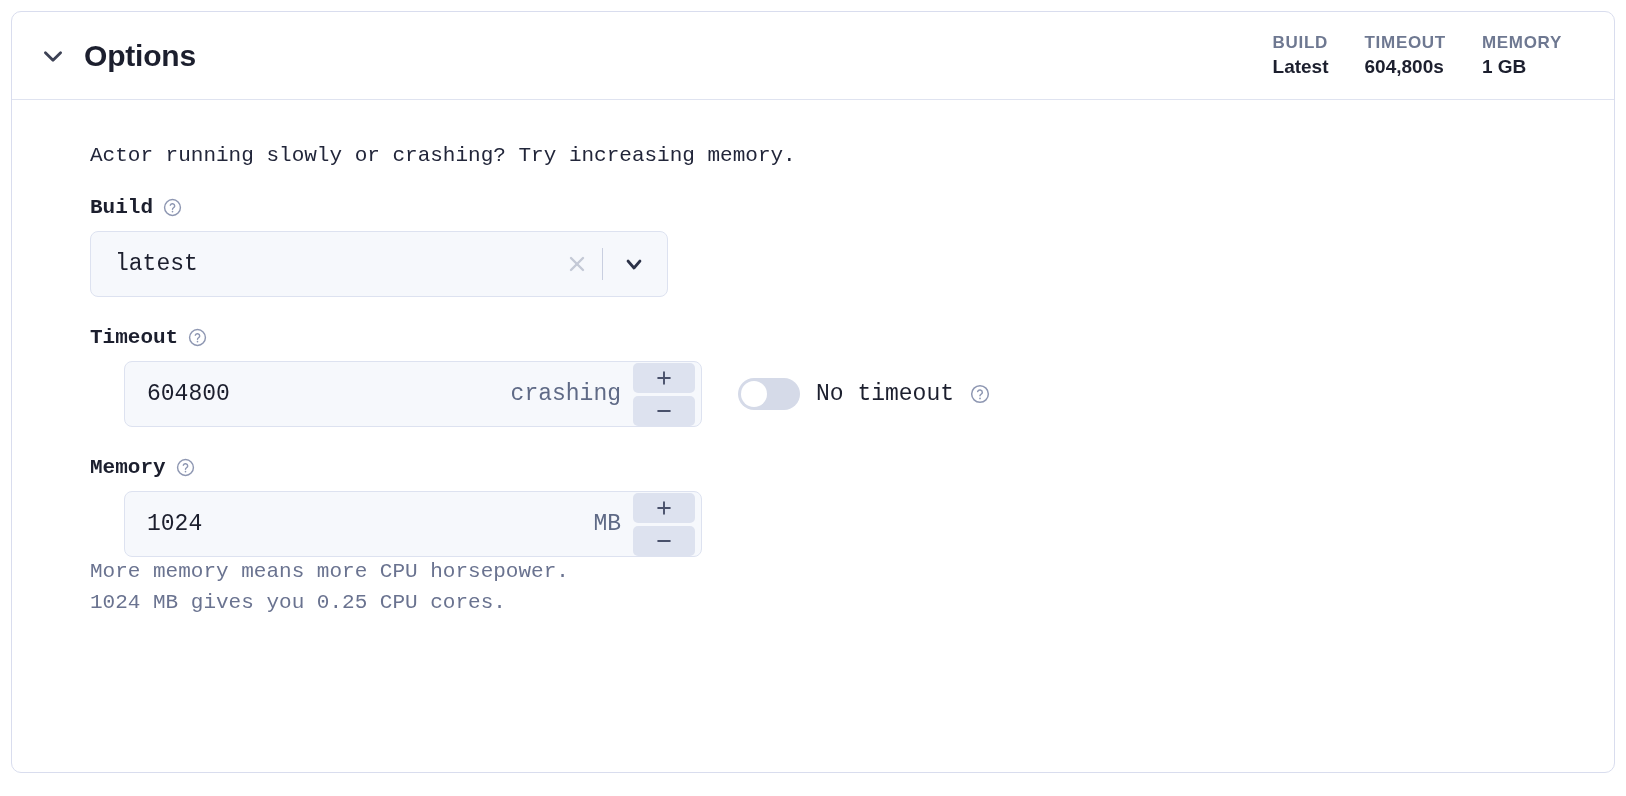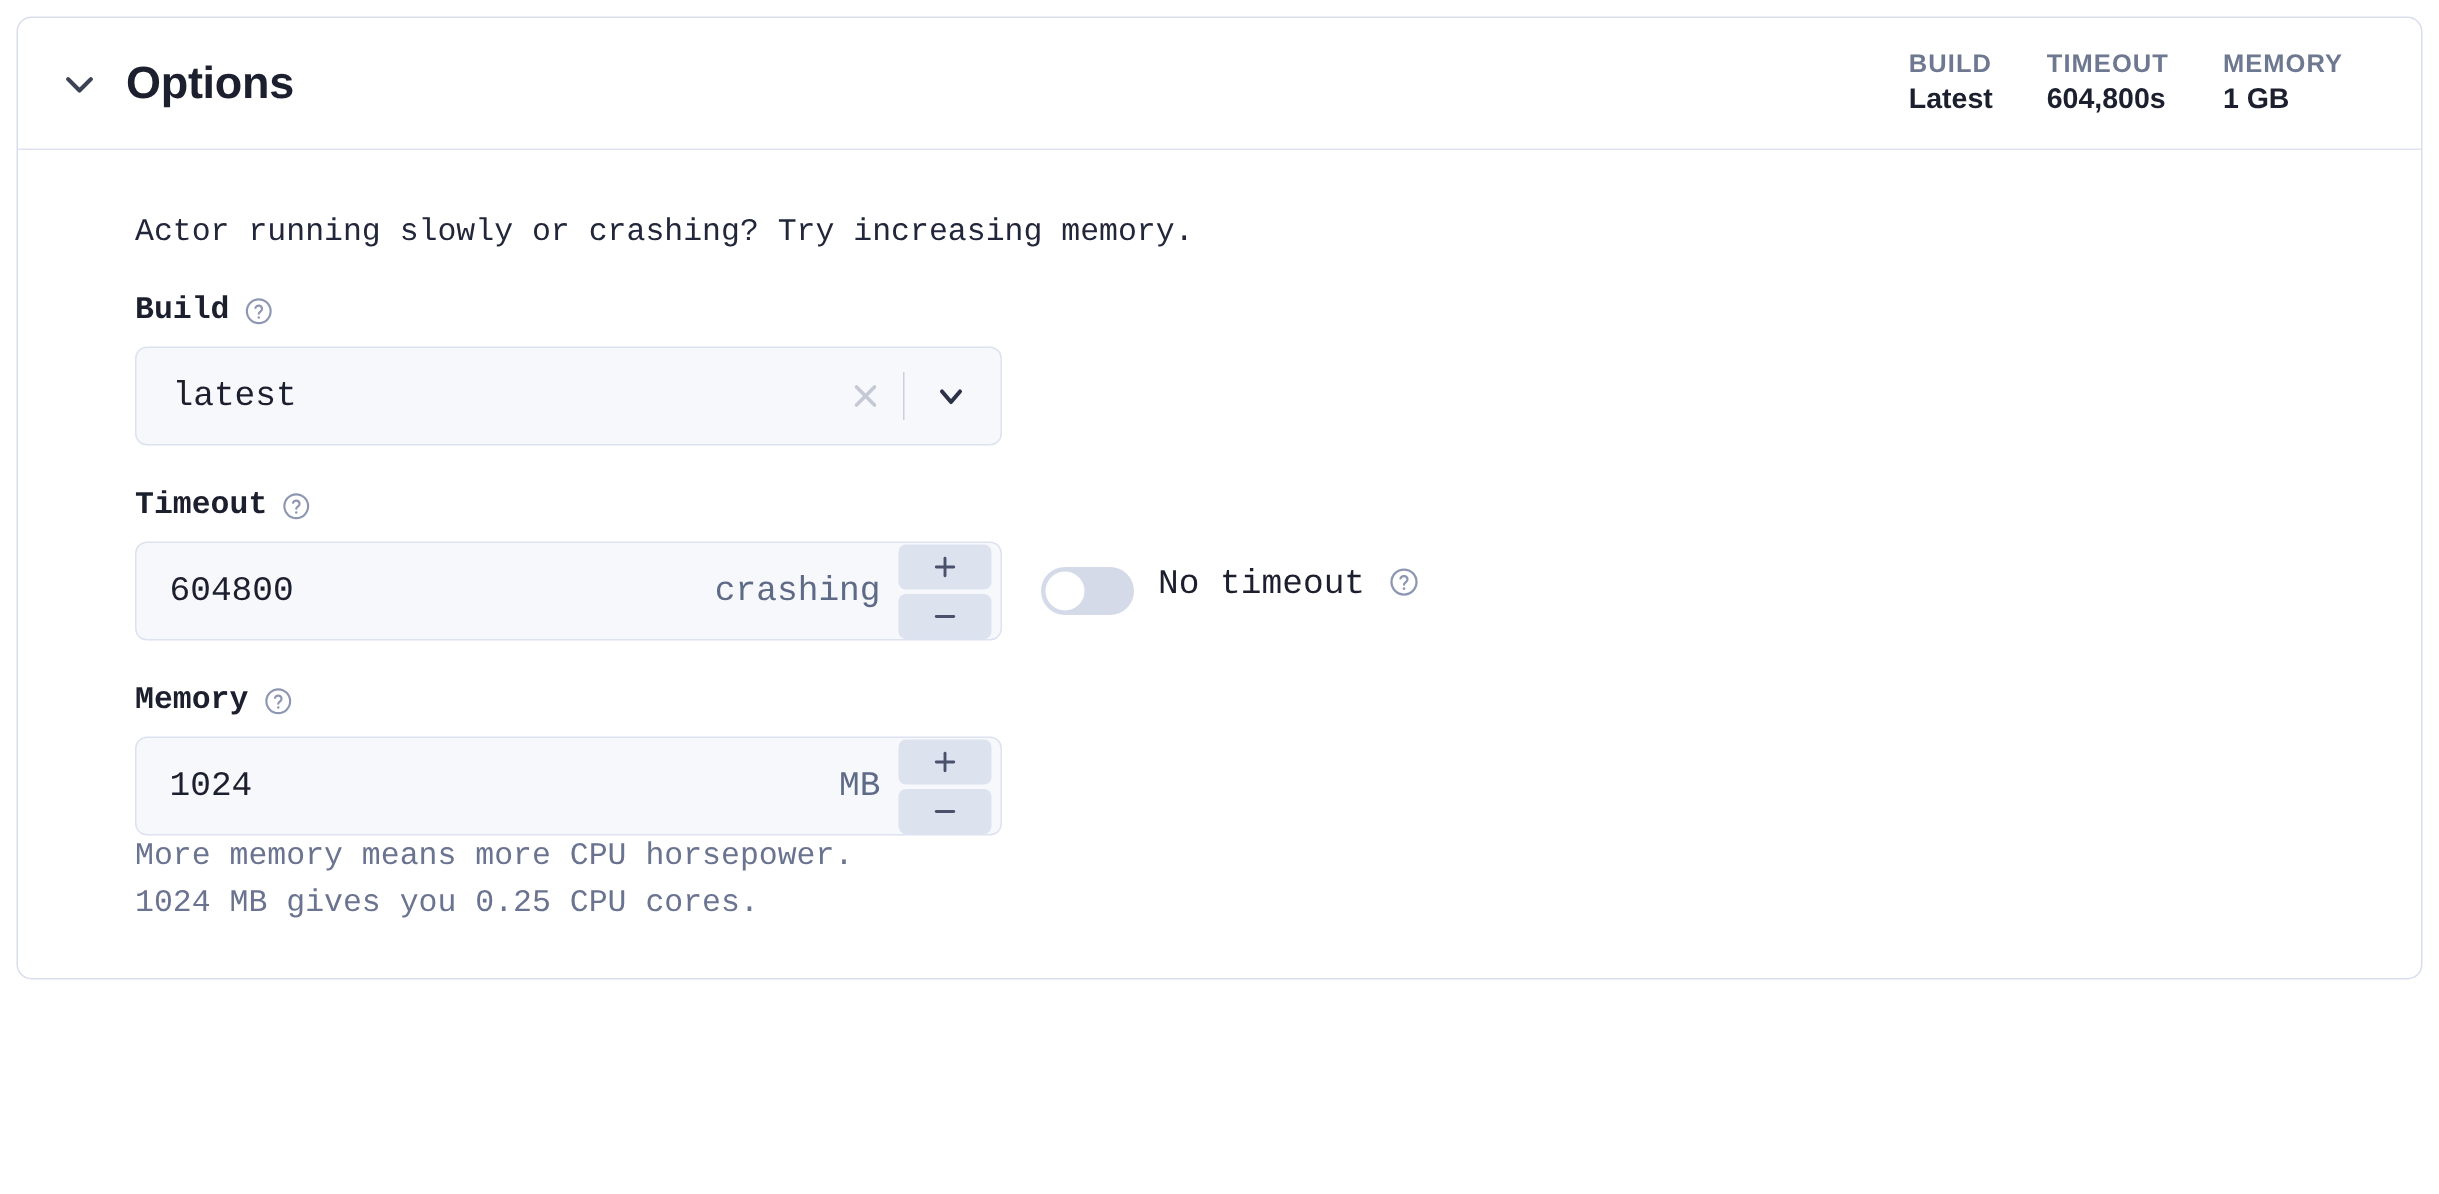--- a/index.html
+++ b/index.html
@@ -10,21 +10,21 @@
     background: #ffffff;
     font-family: "Liberation Sans", sans-serif;
     -webkit-font-smoothing: antialiased;
   }
 
   .card {
     position: absolute;
     left: 11px;
     top: 11px;
     width: 1604px;
-    height: 642px;
+    height: 762px;
     background: #ffffff;
     border: 1.5px solid #d9ddee;
     border-radius: 10px;
     overflow: hidden;
   }
 
   
   .card-header {
     position: relative;
     height: 88px;
@@ -166,21 +166,22 @@
     align-items: center;
     justify-content: center;
     cursor: pointer;
     flex: none;
   }
 
   
   .number-row {
     display: flex;
     align-items: center;
-    gap: 26px;
+    gap: 36px;
+    margin-left: 34px;
   }
 
   .number-control {
     position: relative;
     width: 578px;
     height: 66px;
     background: #f6f8fc;
     border: 1.5px solid #dde2f0;
     border-radius: 8px;
     display: flex;
@@ -228,21 +229,21 @@
     justify-content: center;
     cursor: pointer;
     padding: 0;
   }
 
   .stepper-btn svg { display: block; }
 
   
   .toggle-group {
     display: flex;
-    align-items: flex-start;
+    align-items: center;
     gap: 16px;
   }
 
   .toggle-switch {
     width: 62px;
     height: 32px;
     background: #d5dae8;
     border-radius: 16px;
     position: relative;
     cursor: pointer;

